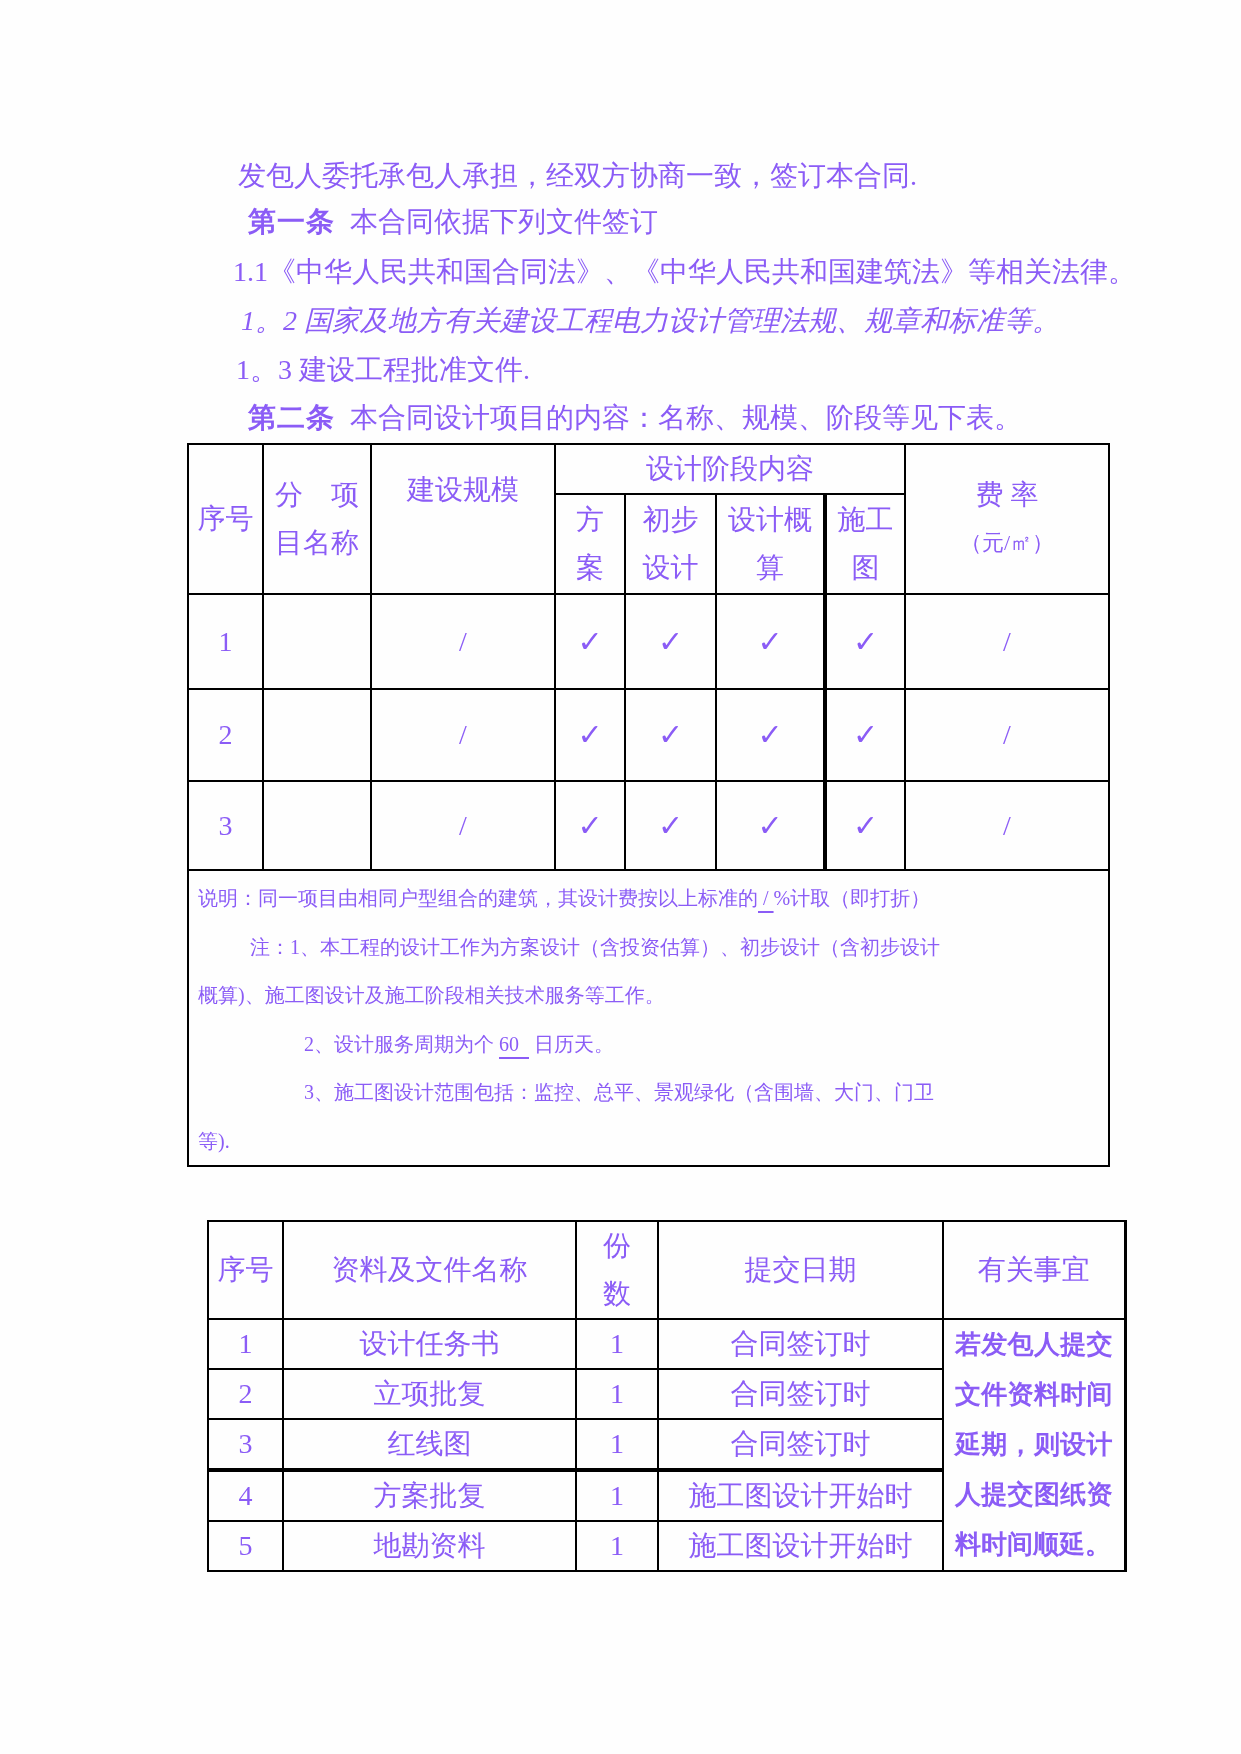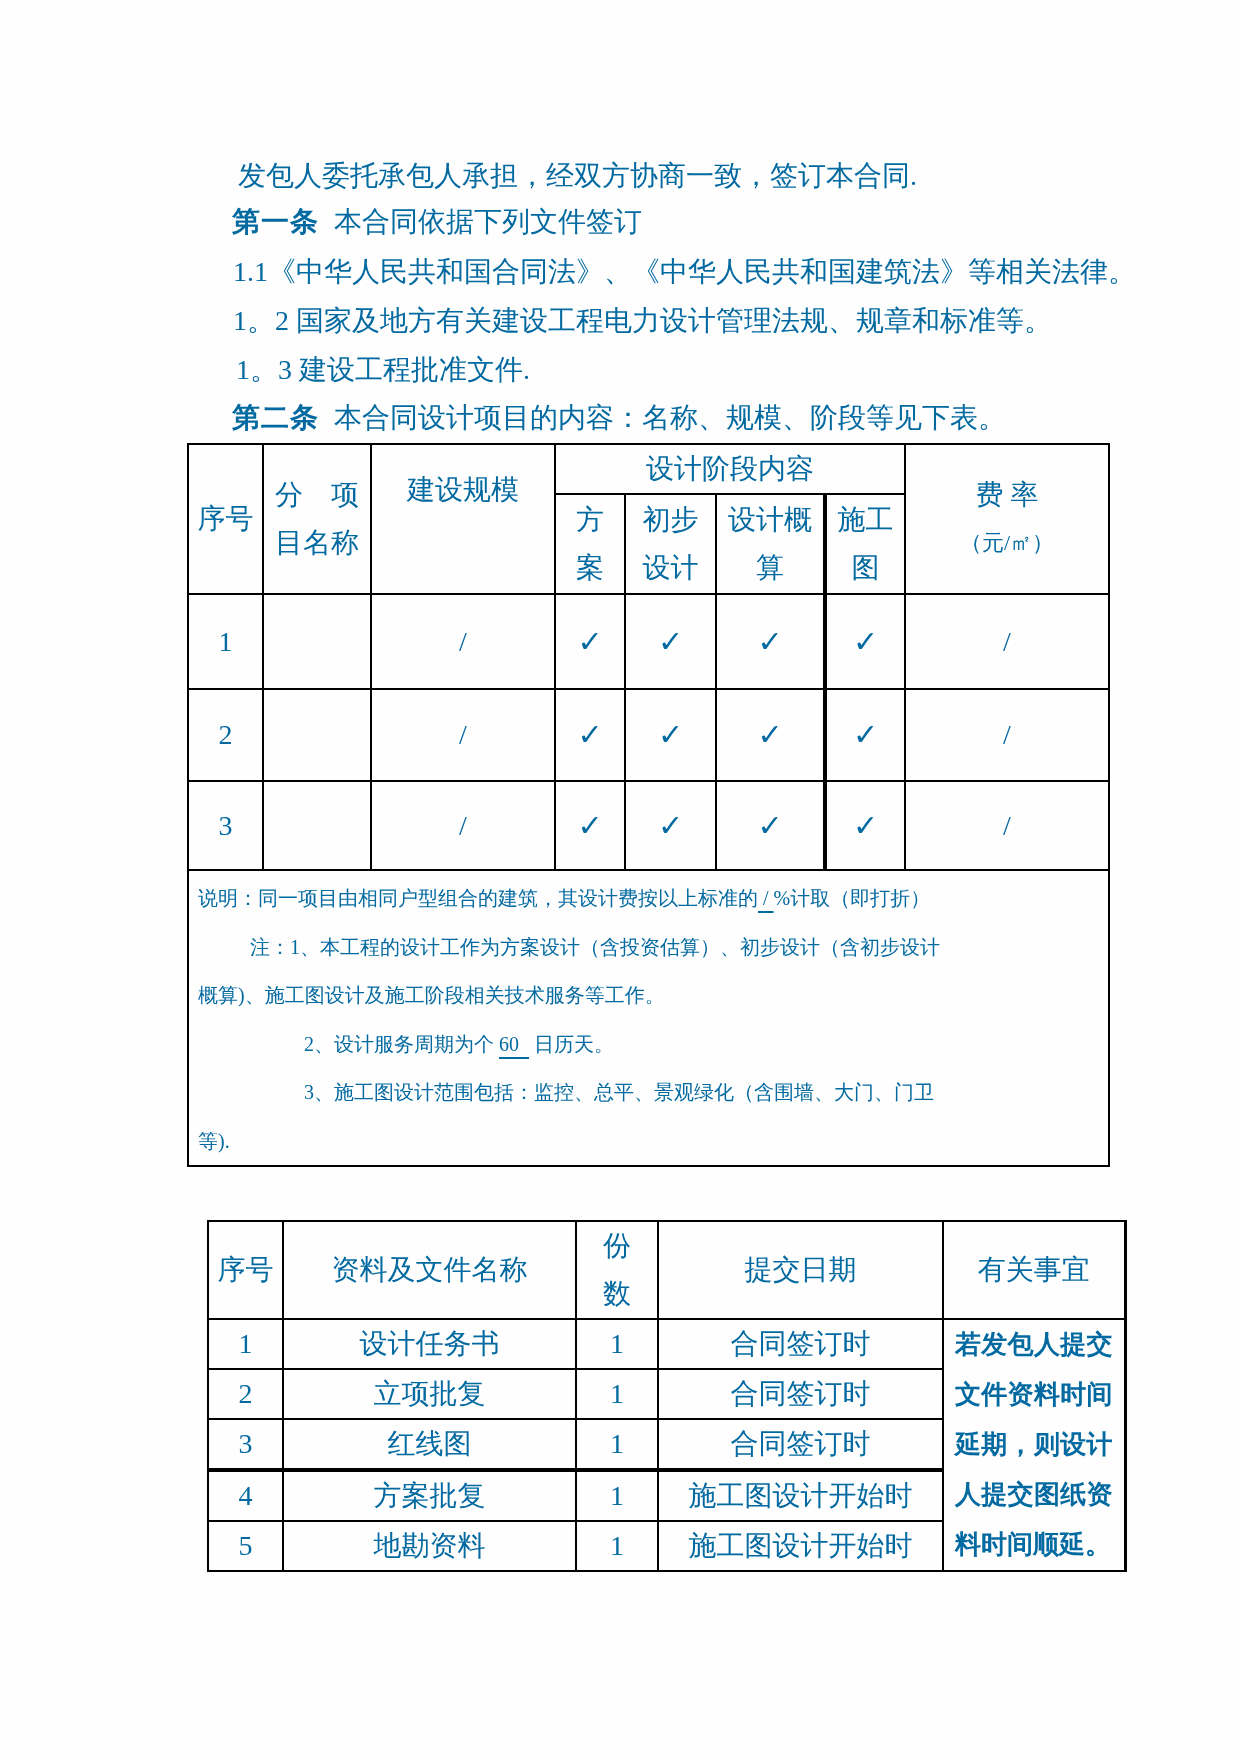--- a/index.html
+++ b/index.html
@@ -1,24 +1,24 @@
 <!DOCTYPE html>
 <html><head>
 <meta charset="utf-8">
 <style>
   html,body { margin:0; padding:0; background:#888; }
   .page {
     position:relative; width:1241px; height:1754px; margin:0 auto;
-    background:#fefefe; color:#0369a1;
+    background:#fefefe; color:#8b5cf6;
     font-family:"Liberation Serif","DejaVu Serif",serif;
   }
   .textline {
     position:absolute; font-size:28px; line-height:48px; white-space:nowrap;
   }
-  .heading .lbl { font-weight:bold; letter-spacing:1px; }
+  .heading .lbl { font-weight:bold; letter-spacing:1px;margin-left:16px; }
   .heading .ttl { margin-left:15px; }
 
   table { position:absolute; border-collapse:collapse; table-layout:fixed; }
   td {
     border:2px solid #000; padding:0; text-align:center; vertical-align:middle;
     font-size:28px; line-height:48px; overflow:hidden;
   }
   .two-line span { display:block; line-height:48px; }
 
   
@@ -51,21 +51,21 @@
 <body>
 
 <div class="page">
 
   <div class="textline" style="left:238px; top:152px;">发包人委托承包人承担，经双方协商一致，签订本合同.</div>
 
   <div class="textline heading" style="left:232px; top:198px;">
     <span class="lbl">第一条</span><span class="ttl">本合同依据下列文件签订</span>
   </div>
   <div class="textline" style="left:233px; top:248px;">1.1《中华人民共和国合同法》、《中华人民共和国建筑法》等相关法律。</div>
-  <div class="textline" style="left:233px; top:297px;">1。2 国家及地方有关建设工程电力设计管理法规、规章和标准等。</div>
+  <div class="textline" style="left:241px; top:297px;font-style:italic;">1。2 国家及地方有关建设工程电力设计管理法规、规章和标准等。</div>
   <div class="textline" style="left:236px; top:346px;">1。3 建设工程批准文件.</div>
 
   <div class="textline heading" style="left:232px; top:394px;">
     <span class="lbl">第二条</span><span class="ttl">本合同设计项目的内容：名称、规模、阶段等见下表。</span>
   </div>
 
   <table id="t1">
     <colgroup>
       <col style="width:75px">
         <col style="width:108px">

